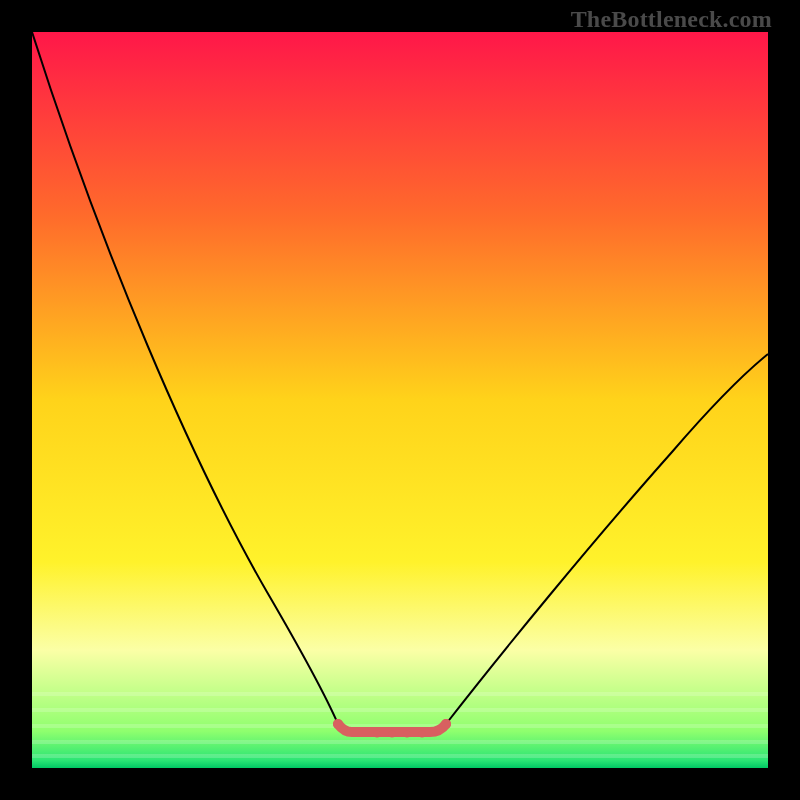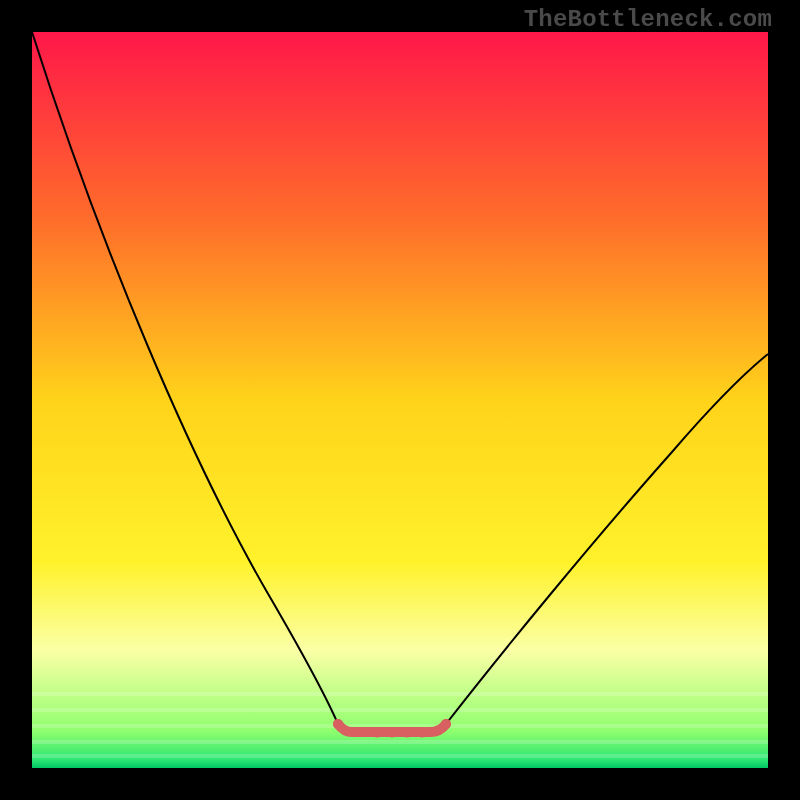--- a/index.html
+++ b/index.html
@@ -23,21 +23,21 @@
     top: 32px;
     left: 32px;
     width: 736px;
     height: 736px;
   }
   .watermark {
     position: absolute;
     top: 6px;
     right: 28px;
     color: #4a4a4a;
-    font-family: Liberation Mono, monospace;
+    font-family: Liberation Serif, serif;
     font-size: 24px;
     font-weight: 600;
     letter-spacing: 0.2px;
   }
   svg {
     display: block;
     width: 736px;
     height: 736px;
   }
 </style>

